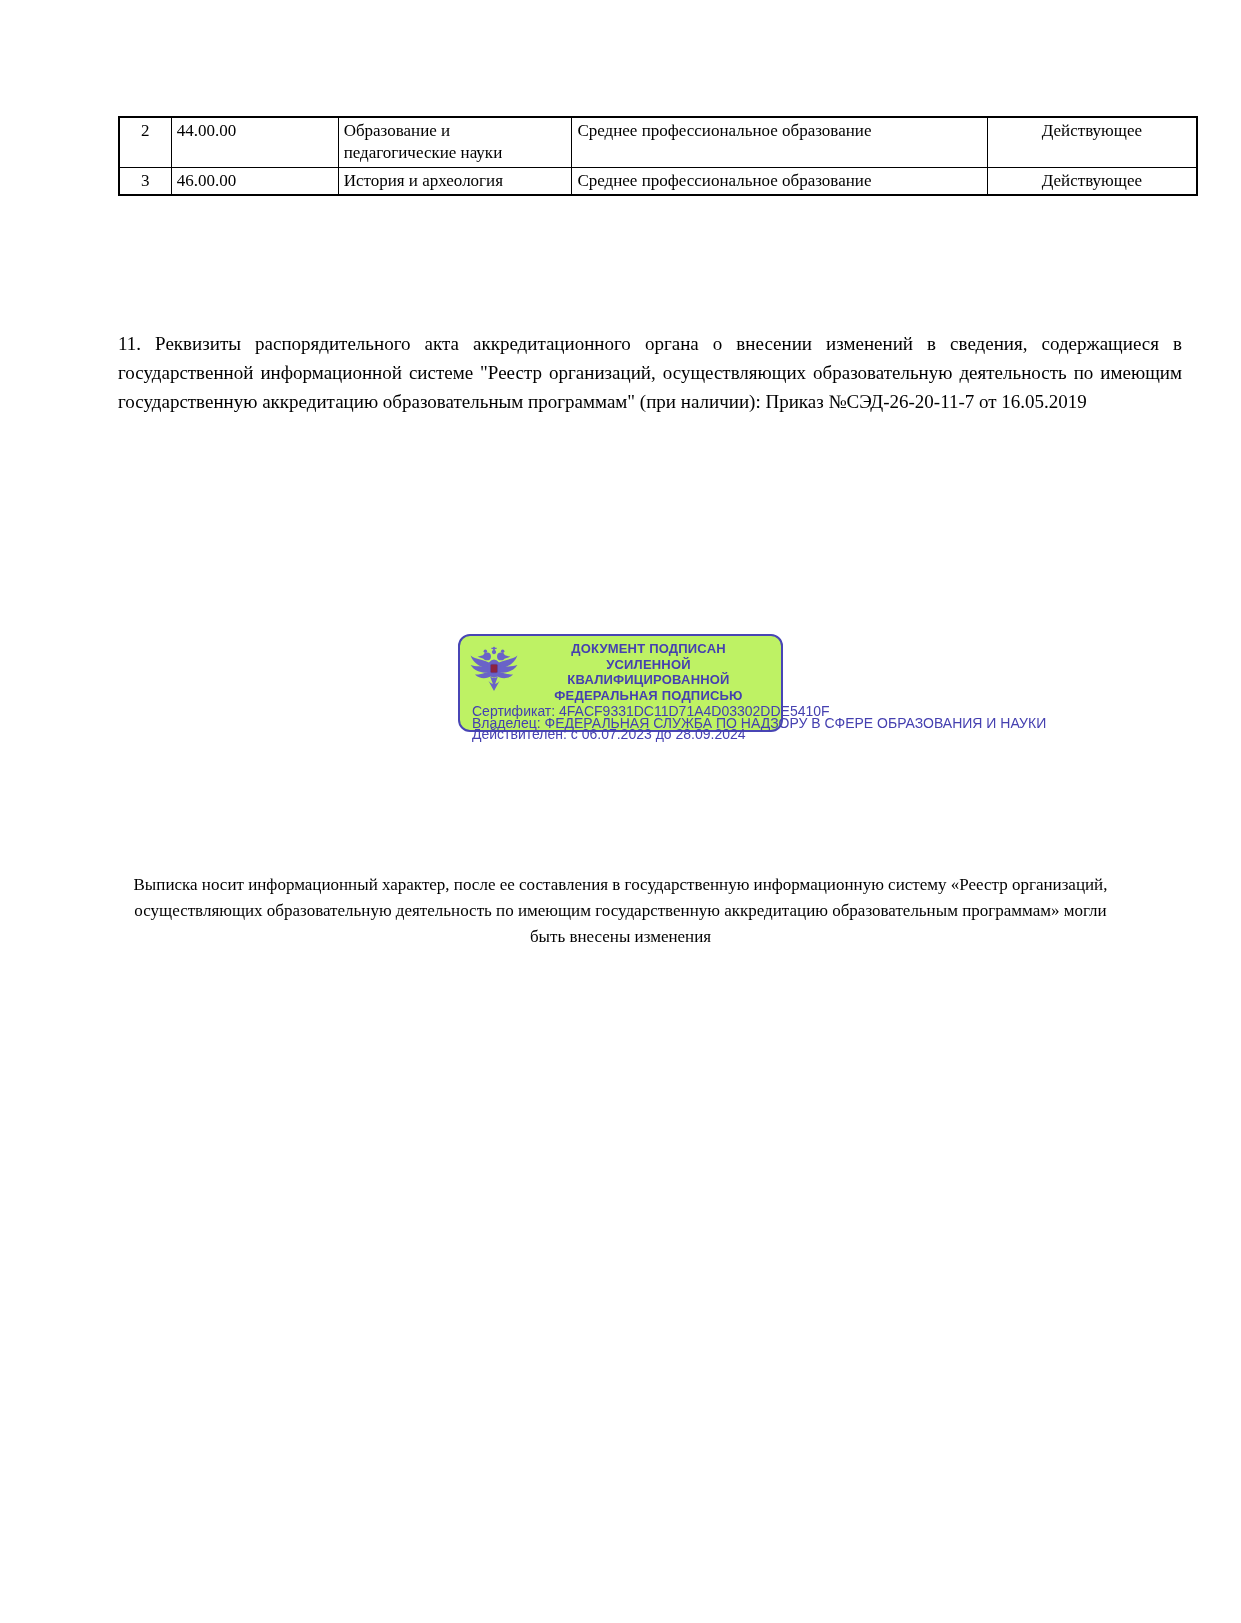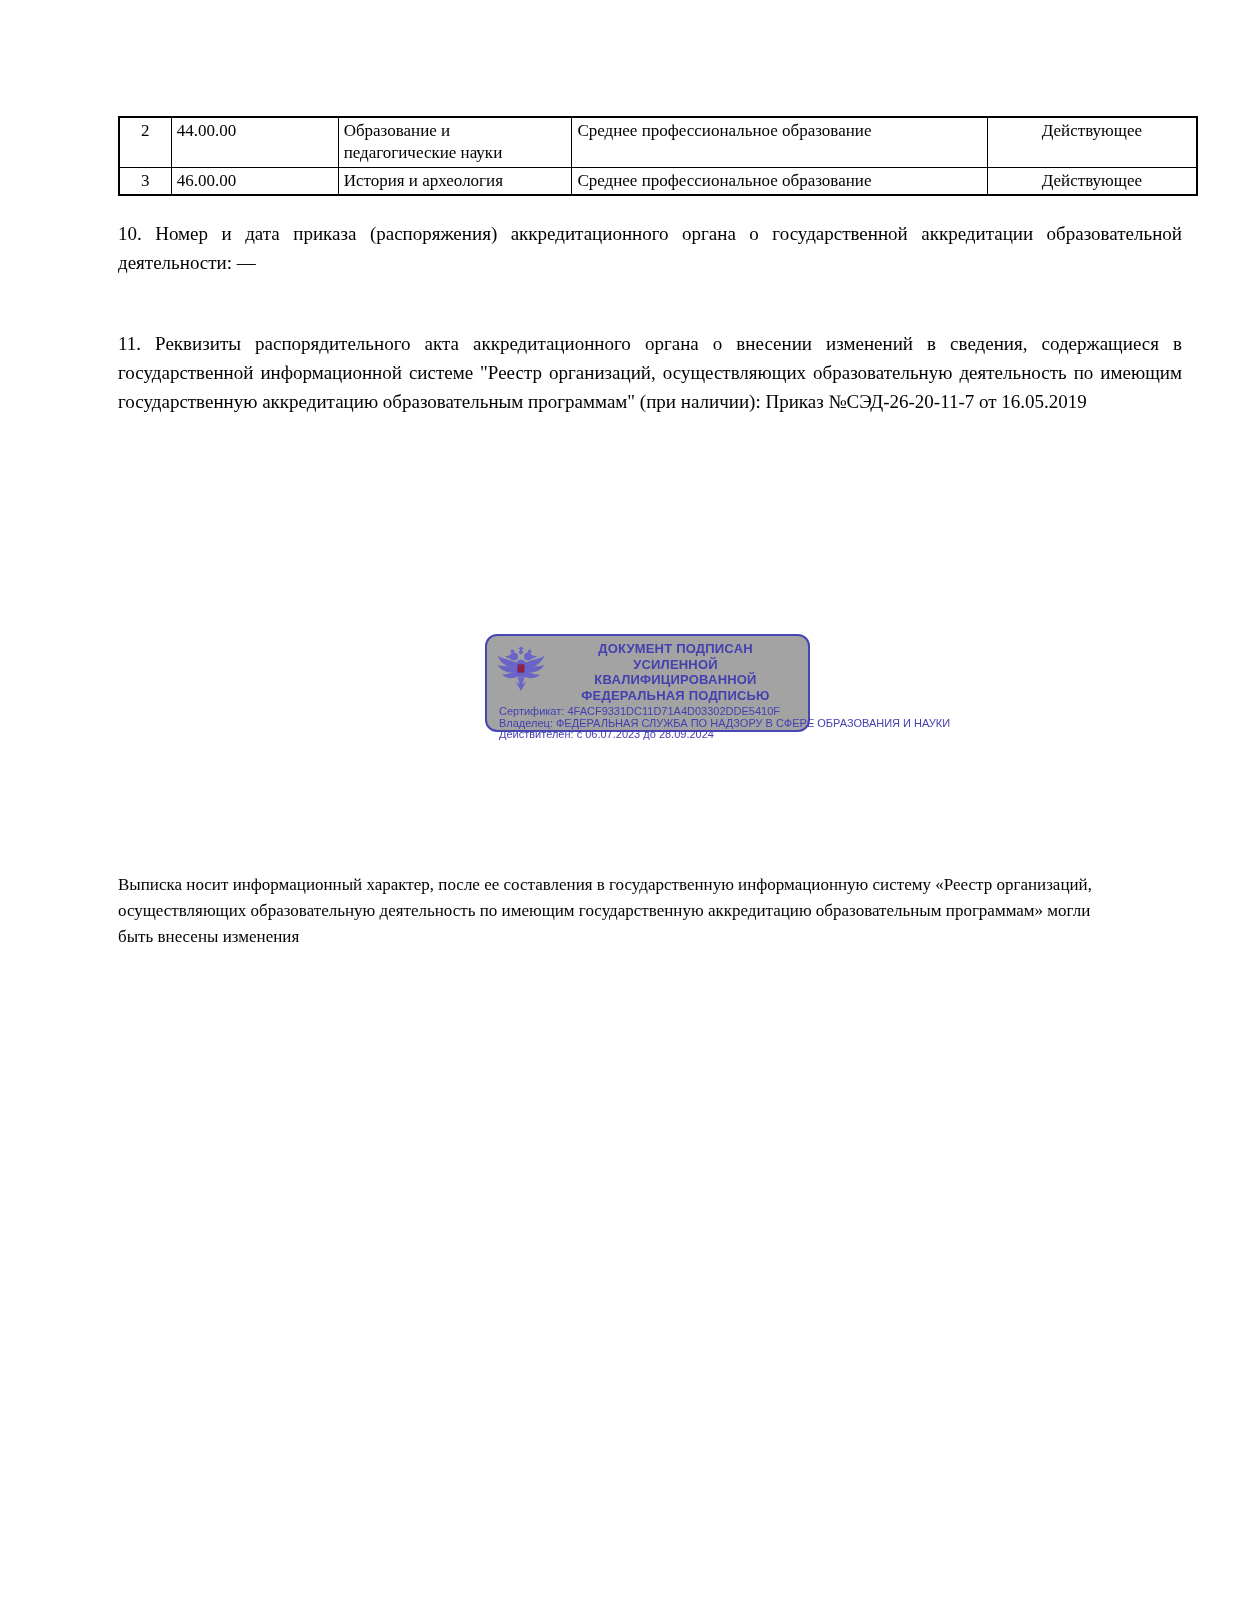--- a/index.html
+++ b/index.html
@@ -46,44 +46,43 @@
   .p12 { top:451px; }
 
   
   .stamp {
     position:absolute; left:458px; top:634px;
     width:325px; height:98px;
     border:2px solid #4845b5;
     border-radius:12px;
     color:#4540b0;
     font-family:"Liberation Sans", sans-serif;
-    background:#a3a3a3;
-    margin-left:27px;
+    background:#bef264;
   }
   .stamp-top {
     display:flex; align-items:center;
     padding:5px 8px 1px 8px;
   }
   .stamp-emblem { flex:0 0 52px; height:52px; margin-right:4px; }
   .stamp-titles {
     flex:1; text-align:center;
     font-weight:bold; font-size:13px; line-height:15.5px;
     letter-spacing:0.2px;
   }
   .stamp-info {
     padding:2px 8px 2px 12px;
-    font-size:11px; line-height:11.5px;
+    font-size:14px; line-height:11.5px;
     white-space:nowrap;
   }
 
   
   .footer-note {
     position:absolute; left:118px; top:872px; width:1005px;
     font-size:17px; line-height:26px;
-    text-align:left;
+    text-align:center;
   }
 </style>
 </head>
 <body>
 
 <div class="page">
 
   <table class="accr">
     <tbody>
       <tr class="row-tall">
@@ -96,21 +95,20 @@
       <tr class="row-short">
         <td class="c-num">3</td>
         <td class="c-code">46.00.00</td>
         <td class="c-name">История и археология</td>
         <td class="c-level">Среднее профессиональное образование</td>
         <td class="c-status">Действующее</td>
       </tr>
     </tbody>
   </table>
 
-  <p class="para p10">10. Номер и дата приказа (распоряжения) аккредитационного органа о государственной аккредитации образовательной деятельности: —</p>
   <p class="para p11">11. Реквизиты распорядительного акта аккредитационного органа о внесении изменений в сведения, содержащиеся в государственной информационной системе "Реестр организаций, осуществляющих образовательную деятельность по имеющим государственную аккредитацию образовательным программам" (при наличии): Приказ №СЭД-26-20-11-7 от 16.05.2019</p>
 
   <div class="stamp">
     <div class="stamp-top">
       <svg class="stamp-emblem" viewBox="0 0 120 120" xmlns="http://www.w3.org/2000/svg" aria-hidden="true">
         <g fill="#6a63c8">
           <circle cx="60" cy="14" r="5"></circle>
           <rect x="58" y="2" width="4" height="9"></rect>
           <rect x="54" y="4" width="12" height="3"></rect>
           <g id="eagle-half">

